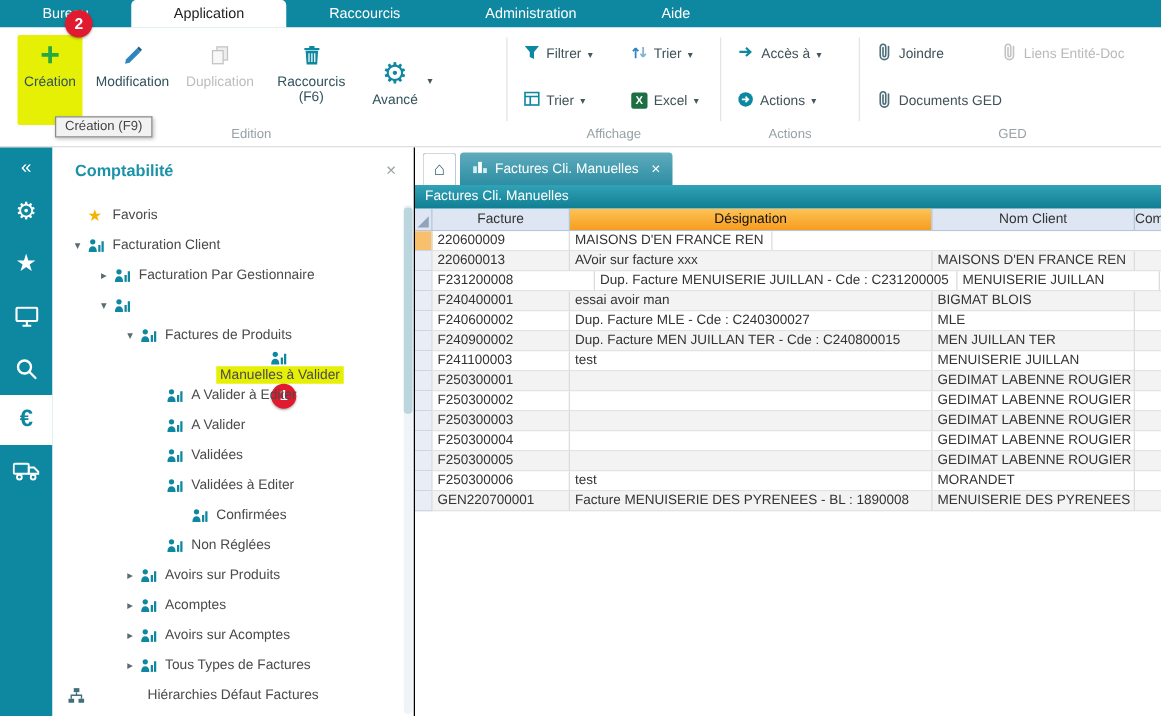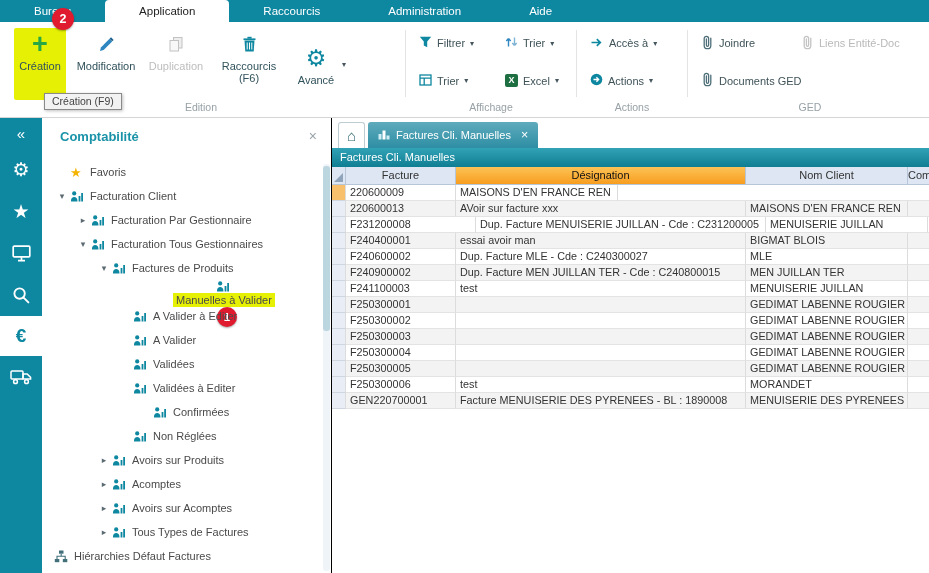--- a/index.html
+++ b/index.html
@@ -305,21 +305,20 @@
           <span class="tico">
             <svg width="14" height="13" viewBox="0 0 14 13">
               <g fill="#0e87a0">
                 <circle cx="4.2" cy="3.4" r="2.1"></circle>
                 <path d="M1 10.6c0-2.2 1.4-3.6 3.2-3.6s3.2 1.4 3.2 3.6v.9H1z"></path>
                 <rect x="8.6" y="6" width="1.8" height="5.5"></rect>
                 <rect x="11.2" y="3" width="1.8" height="8.5"></rect>
               </g>
             </svg>
           </span>
-          <span class="tlabel">Facturation Tous Gestionnaires</span>
         </div>
         <div class="tree-item" style="padding-left: 54px;">
           <span class="chev">▾</span>
           <span class="tico">
             <svg width="14" height="13" viewBox="0 0 14 13">
               <g fill="#0e87a0">
                 <circle cx="4.2" cy="3.4" r="2.1"></circle>
                 <path d="M1 10.6c0-2.2 1.4-3.6 3.2-3.6s3.2 1.4 3.2 3.6v.9H1z"></path>
                 <rect x="8.6" y="6" width="1.8" height="5.5"></rect>
                 <rect x="11.2" y="3" width="1.8" height="8.5"></rect>
@@ -476,21 +475,21 @@
               <g fill="#0e87a0">
                 <circle cx="4.2" cy="3.4" r="2.1"></circle>
                 <path d="M1 10.6c0-2.2 1.4-3.6 3.2-3.6s3.2 1.4 3.2 3.6v.9H1z"></path>
                 <rect x="8.6" y="6" width="1.8" height="5.5"></rect>
                 <rect x="11.2" y="3" width="1.8" height="8.5"></rect>
               </g>
             </svg>
           </span>
           <span class="tlabel">Tous Types de Factures</span>
         </div>
-        <div class="tree-item" style="padding-left: 12px;">
+        <div class="tree-item" style="padding-left: 12px; gap: 44px;">
           <span class="tico">
             <svg width="14" height="13" viewBox="0 0 14 13">
               <g fill="#41707b">
                 <rect x="5" y="0.5" width="4.5" height="3.2"></rect>
                 <rect x="0.8" y="9" width="4.5" height="3.2"></rect>
                 <rect x="8.8" y="9" width="4.5" height="3.2"></rect>
               </g>
               <path d="M7.2 3.7v2.5M3 9V6.2h8.2V9" fill="none" stroke="#41707b" stroke-width="1.1"></path>
             </svg>
           </span>

